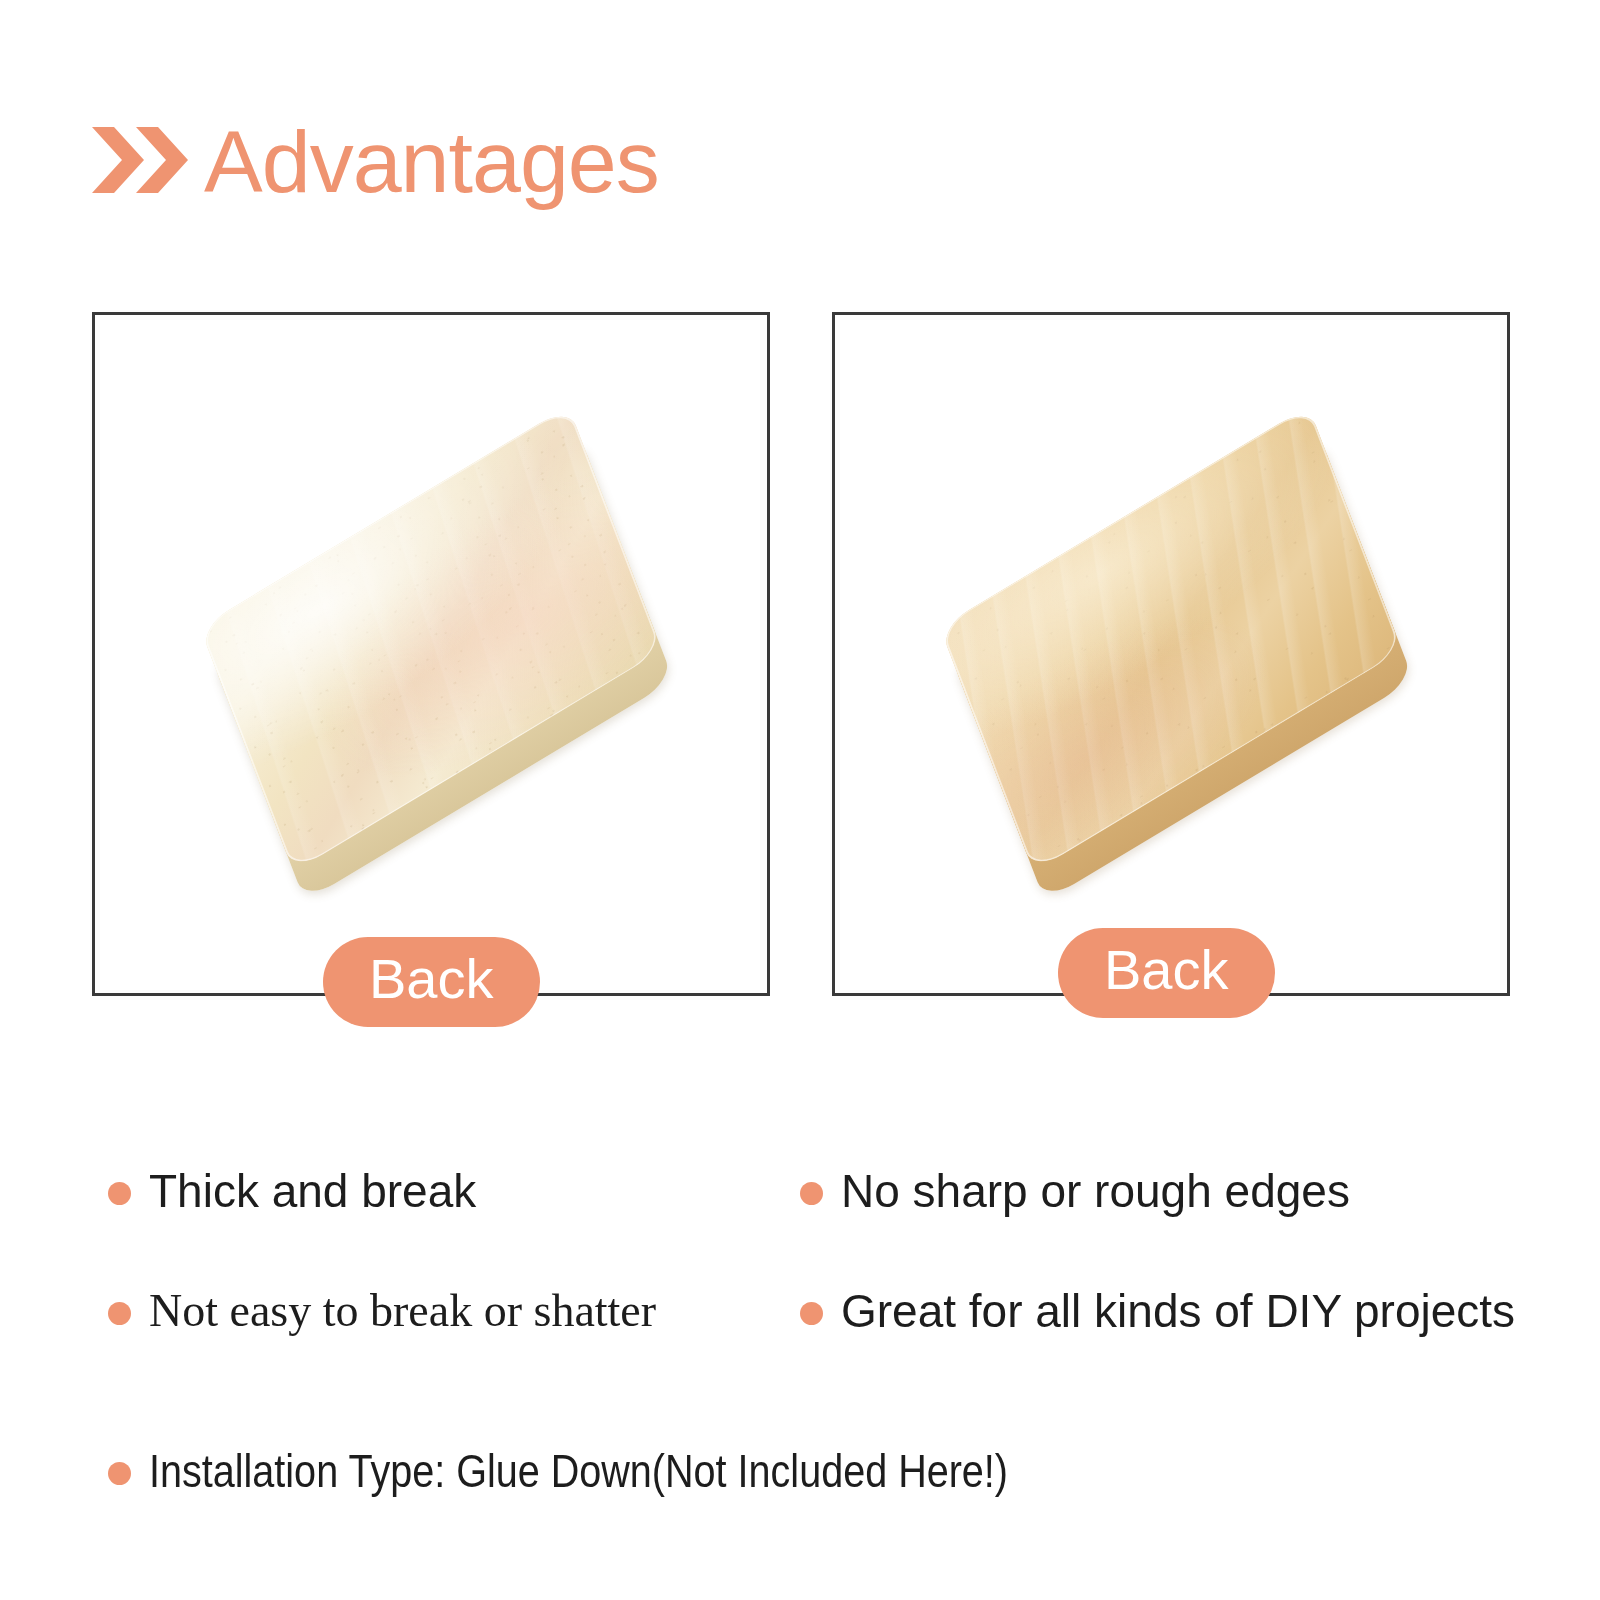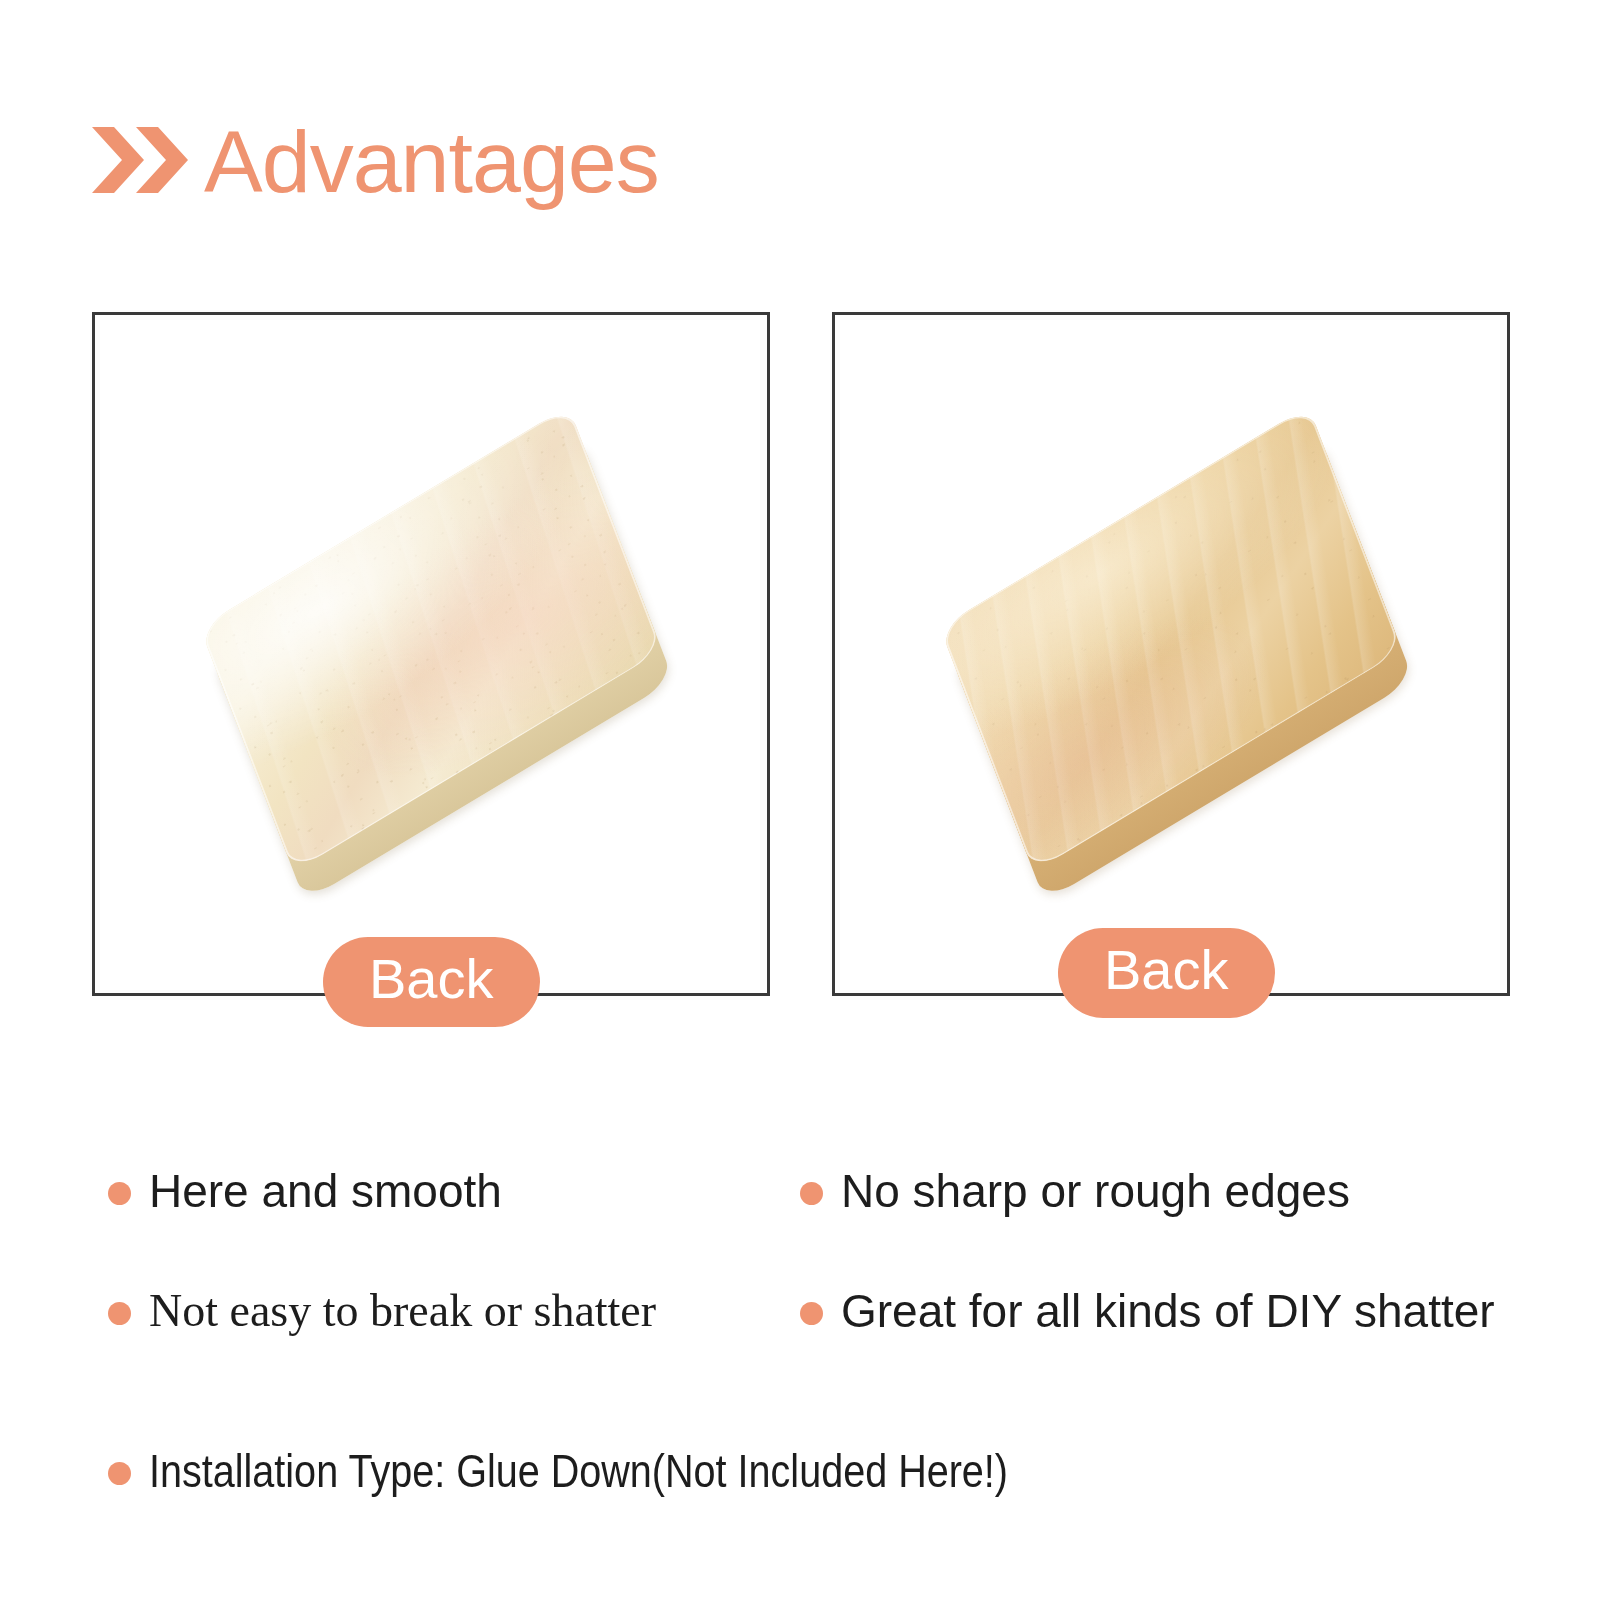--- a/index.html
+++ b/index.html
@@ -288,34 +288,34 @@
         <div class="tile-gloss"></div>
         <div class="tile-rim"></div>
       </div>
     </div>
   </div>
 </div>
 <div class="caption-pill" id="caption-back">Back</div>
 
 <div class="feature" id="feat-0">
   <span class="bullet-dot"></span>
-  <span class="feature-text">Here and smooth</span>
+  <span class="feature-text">Thick and break</span>
 </div>
 
 <div class="feature" id="feat-1">
   <span class="bullet-dot"></span>
   <span class="feature-text">No sharp or rough edges</span>
 </div>
 
 <div class="feature" id="feat-2">
   <span class="bullet-dot"></span>
   <span class="feature-text">Not easy to break or shatter</span>
 </div>
 
 <div class="feature" id="feat-3">
   <span class="bullet-dot"></span>
-  <span class="feature-text">Great for all kinds of DIY shatter</span>
+  <span class="feature-text">Great for all kinds of DIY projects</span>
 </div>
 
 <div class="feature" id="feat-4">
   <span class="bullet-dot"></span>
   <span class="feature-text condensed">Installation Type: Glue Down(Not Included Here!)</span>
 </div>
 
 </body></html>

